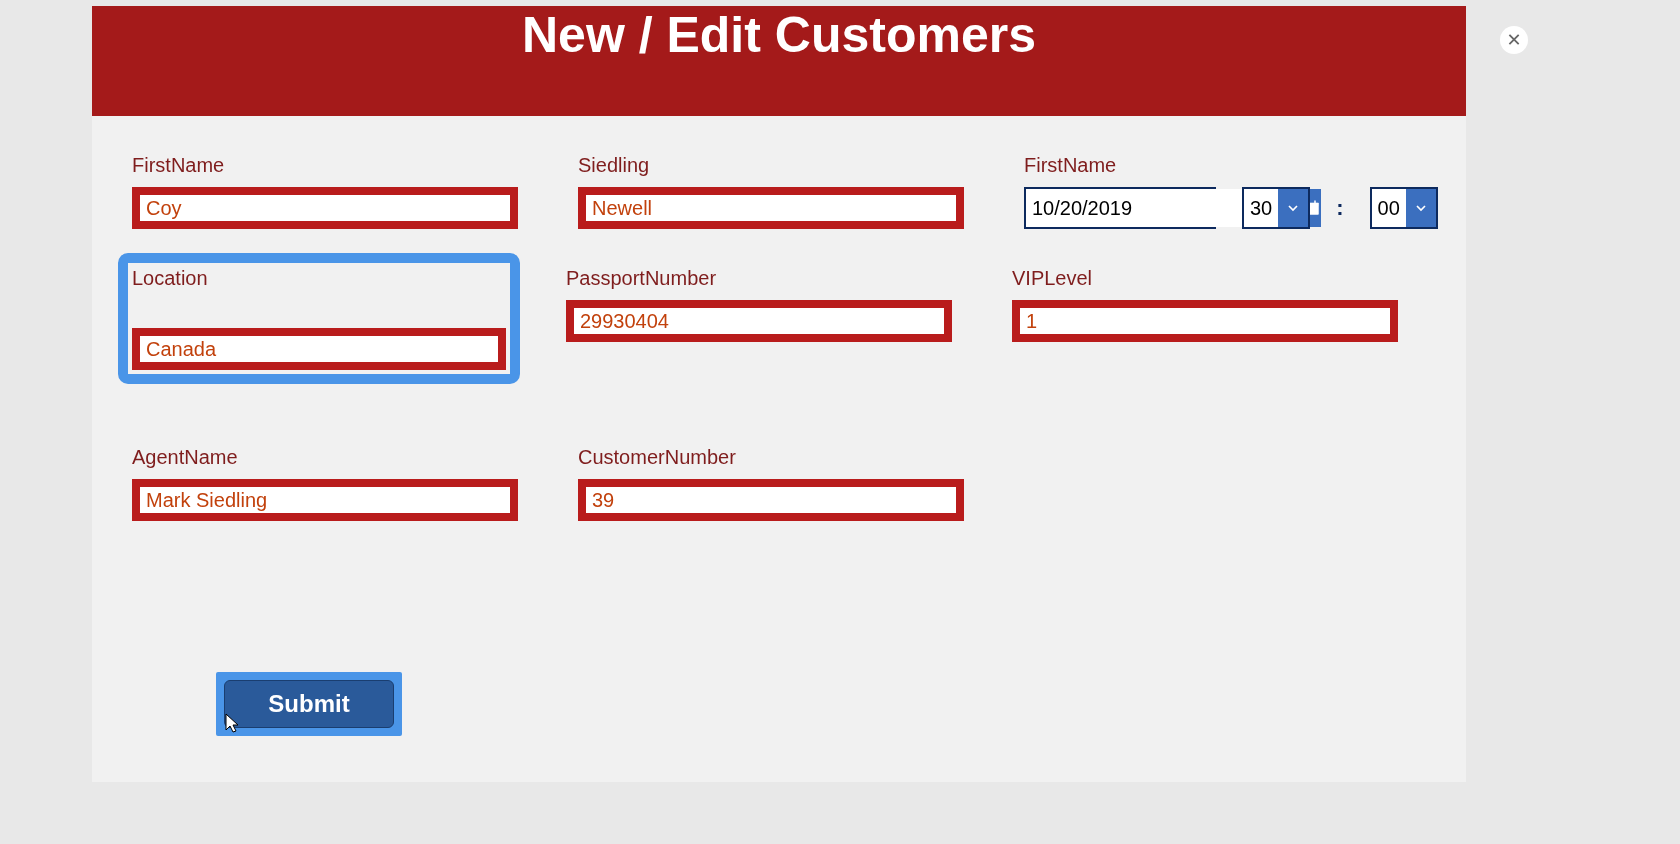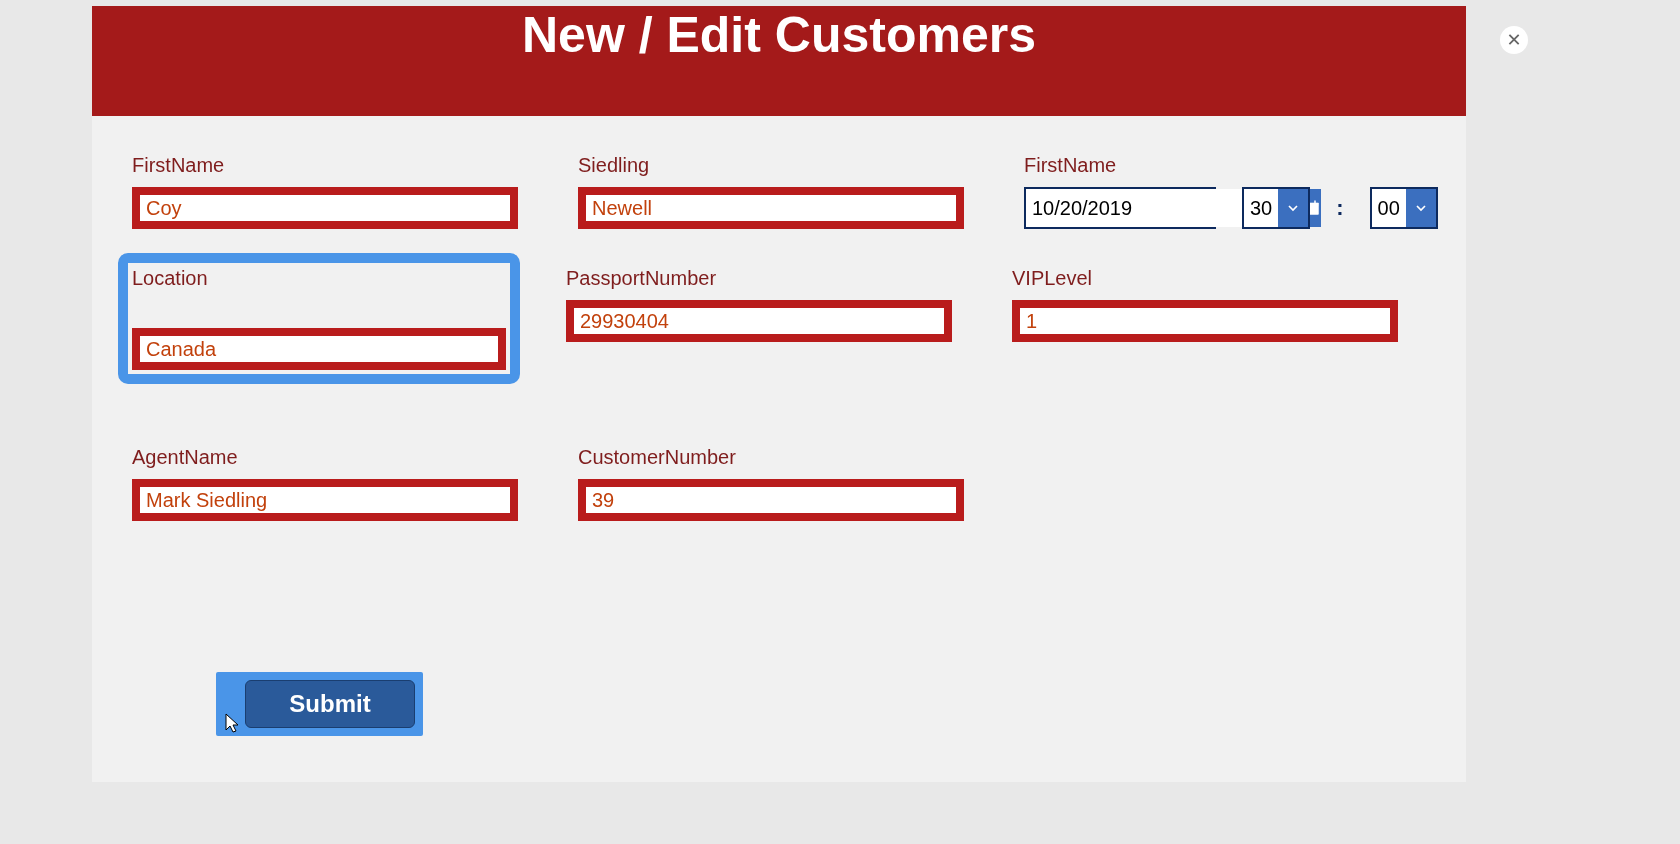--- a/index.html
+++ b/index.html
@@ -171,21 +171,20 @@
     .submit-btn {
       background: #2a5a9a;
       color: white;
       border: 1px solid #1a3e70;
       border-radius: 6px;
       width: 170px;
       height: 48px;
       font-size: 24px;
       font-weight: 600;
       cursor: pointer;
-      margin-left: 21px;
     }
     .cursor {
       position: absolute;
       left: 222px;
       top: 712px;
       pointer-events: none;
       z-index: 100;
     }
   </style>
 </head>

